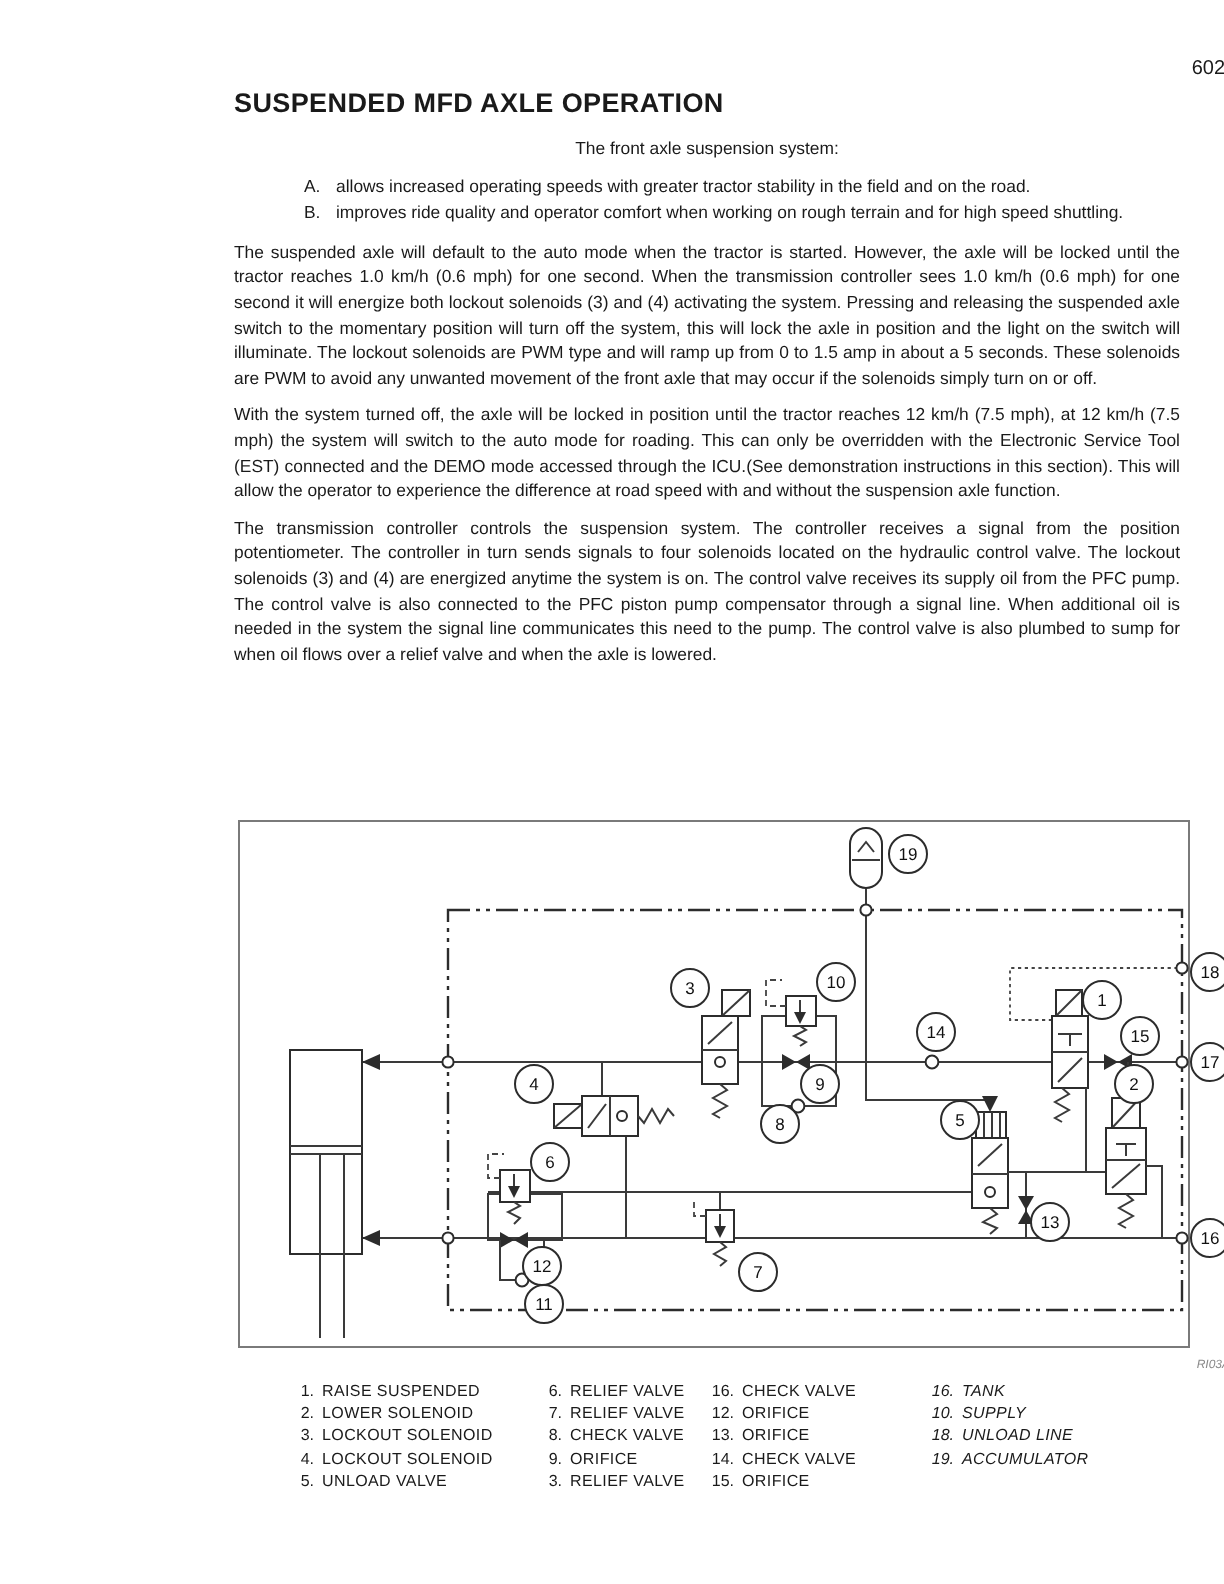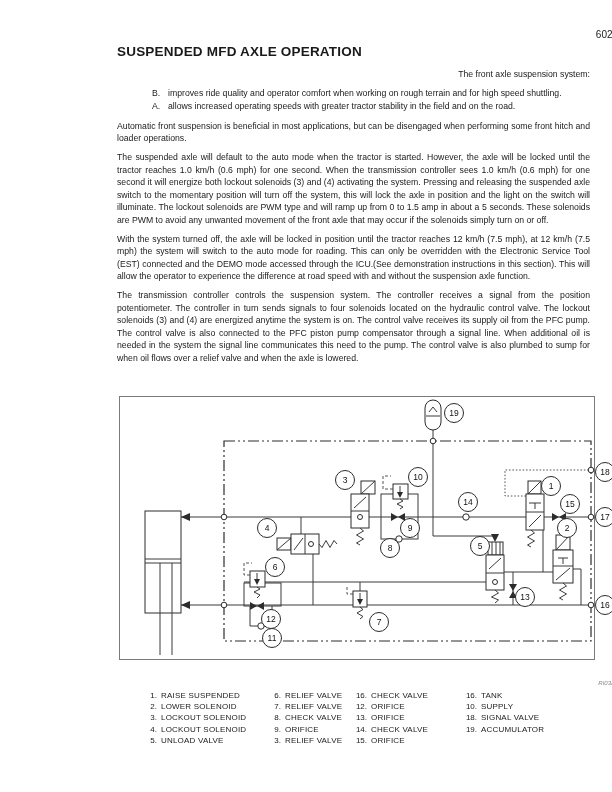--- a/index.html
+++ b/index.html
@@ -5,34 +5,34 @@
   * { margin:0; padding:0; box-sizing:border-box; }
   html,body { background:#ffffff; }
   .page {
     position:relative; width:612px; height:792px; background:#fff;
     font-family:"Liberation Sans", sans-serif; color:#1a1a1a; overflow:hidden;margin-left:47px;
   }
   .pageno { position:absolute; top:29px; right:32px; font-size:10px; color:#1a1a1a; }
   .textblock { position:absolute; left:70px; top:44px; width:473px; }
   .textblock h1 { font-size:13.5px; font-weight:bold; text-align:left; margin:0 0 9px 0; letter-spacing:.2px; }
   .textblock p { font-size:8.7px; line-height:12.6px; text-align:justify; margin:0 0 6px 0; }
-  .textblock p.intro { text-align:right; }
+  .textblock p.intro { text-align:center; }
   ul.abc { list-style:none; margin:0 0 6px 0; padding-left:35px; }
   ul.abc li { font-size:8.7px; line-height:13.6px; }
   ul.abc .mk { display:inline-block; width:16px; }
   .figure {
-    position:absolute; left:72px; top:396px; width:476px; height:264px;
+    position:absolute; left:72px; top:410px; width:476px; height:264px;
     border:1px solid #7a7a7a; background:#fff;
   }
   .figure svg { display:block; }
   .figcode { position:absolute; left:72px; top:680px; width:506px; text-align:right;
     font-size:6px; font-style:italic; color:#888; background:#fff; }
   .legend { position:absolute; top:690px; left:0; width:612px; background:#fff; }
   .lg-col { position:absolute; top:0; }
-  .lg-col.c1 { left:94px; } .lg-col.c2 { left:218px; } .lg-col.c3 { left:304px; } .lg-col.c4 { left:414px; }
+  .lg-col.c1 { left:94px; } .lg-col.c2 { left:218px; } .lg-col.c3 { left:304px; } .lg-col.c4 { left:414px;font-style:italic; }
   .lg-row { font-size:8px; line-height:11.2px; white-space:nowrap; }
   .lg-n { display:inline-block; width:16px; text-align:right; }
   .lg-t { margin-left:4px; letter-spacing:.2px; }
   
   .ln   { stroke:#3a3a3a; stroke-width:1; fill:none; }
   .boundary { stroke:#2c2c2c; stroke-width:1.2; fill:none; stroke-dasharray:11 3 2 3 2 3; }
   .pilot { stroke:#444; stroke-width:.9; fill:none; stroke-dasharray:3 2; }
   .signal { stroke:#444; stroke-width:.9; fill:none; stroke-dasharray:1.6 1.8; }
   .sym  { stroke:#2c2c2c; stroke-width:1; fill:#fff; }
   .blk  { fill:#2c2c2c; stroke:none; }
@@ -44,24 +44,23 @@
 <body>
 
 <div class="page">
 
   <div class="pageno">6024-3</div>
 
   <div class="textblock">
     <h1>SUSPENDED MFD AXLE OPERATION</h1>
     <p class="intro">The front axle suspension system:</p>
     <ul class="abc">
+      <li><span class="mk">A.</span><span>allows increased operating speeds with greater tractor stability in the field and on the road.</span></li>
       <li><span class="mk">B.</span><span>improves ride quality and operator comfort when working on rough terrain and for high speed shuttling.</span></li>
-      <li><span class="mk">A.</span><span>allows increased operating speeds with greater tractor stability in the field and on the road.</span></li>
     </ul>
-    <p>Automatic front suspension is beneficial in most applications, but can be disengaged when performing some front hitch and loader operations.</p>
     <p>The suspended axle will default to the auto mode when the tractor is started. However, the axle will be locked until the tractor reaches 1.0 km/h (0.6 mph) for one second. When the transmission controller sees 1.0 km/h (0.6 mph) for one second it will energize both lockout solenoids (3) and (4) activating the system. Pressing and releasing the suspended axle switch to the momentary position will turn off the system, this will lock the axle in position and the light on the switch will illuminate. The lockout solenoids are PWM type and will ramp up from 0 to 1.5 amp in about a 5 seconds. These solenoids are PWM to avoid any unwanted movement of the front axle that may occur if the solenoids simply turn on or off.</p>
     <p>With the system turned off, the axle will be locked in position until the tractor reaches 12 km/h (7.5 mph), at 12 km/h (7.5 mph) the system will switch to the auto mode for roading. This can only be overridden with the Electronic Service Tool (EST) connected and the DEMO mode accessed through the ICU.(See demonstration instructions in this section). This will allow the operator to experience the difference at road speed with and without the suspension axle function.</p>
     <p>The transmission controller controls the suspension system. The controller receives a signal from the position potentiometer.  The controller in turn sends signals to four solenoids located on the hydraulic control valve. The lockout solenoids (3) and (4) are energized anytime the system is on. The control valve receives its supply oil from the PFC pump. The control valve is also connected to the PFC piston pump compensator through a signal line. When additional oil is needed in the system the signal line communicates this need to the pump. The control valve is also plumbed to sump for when oil flows over a relief valve and when the axle is lowered.</p>
   </div>
 
   <div class="figure">
     <svg width="506" height="264" viewBox="0 0 506 264">
 
       <g>
         <line class="ln" x1="61" y1="120" x2="471" y2="120"></line>
@@ -323,18 +322,18 @@
     <div class="lg-row"><span class="lg-n">16.</span><span class="lg-t">CHECK VALVE</span></div>
         <div class="lg-row"><span class="lg-n">12.</span><span class="lg-t">ORIFICE</span></div>
         <div class="lg-row"><span class="lg-n">13.</span><span class="lg-t">ORIFICE</span></div>
         <div class="lg-row"><span class="lg-n">14.</span><span class="lg-t">CHECK VALVE</span></div>
         <div class="lg-row"><span class="lg-n">15.</span><span class="lg-t">ORIFICE</span></div>
       </div>
     <div class="lg-col c4">
 
     <div class="lg-row"><span class="lg-n">16.</span><span class="lg-t">TANK</span></div>
         <div class="lg-row"><span class="lg-n">10.</span><span class="lg-t">SUPPLY</span></div>
-        <div class="lg-row"><span class="lg-n">18.</span><span class="lg-t">SIGNAL VALVE</span></div>
+        <div class="lg-row"><span class="lg-n">18.</span><span class="lg-t">UNLOAD LINE</span></div>
         <div class="lg-row"><span class="lg-n">19.</span><span class="lg-t">ACCUMULATOR</span></div>
       </div>
   </div>
 
 </div>
 
 </body></html>

